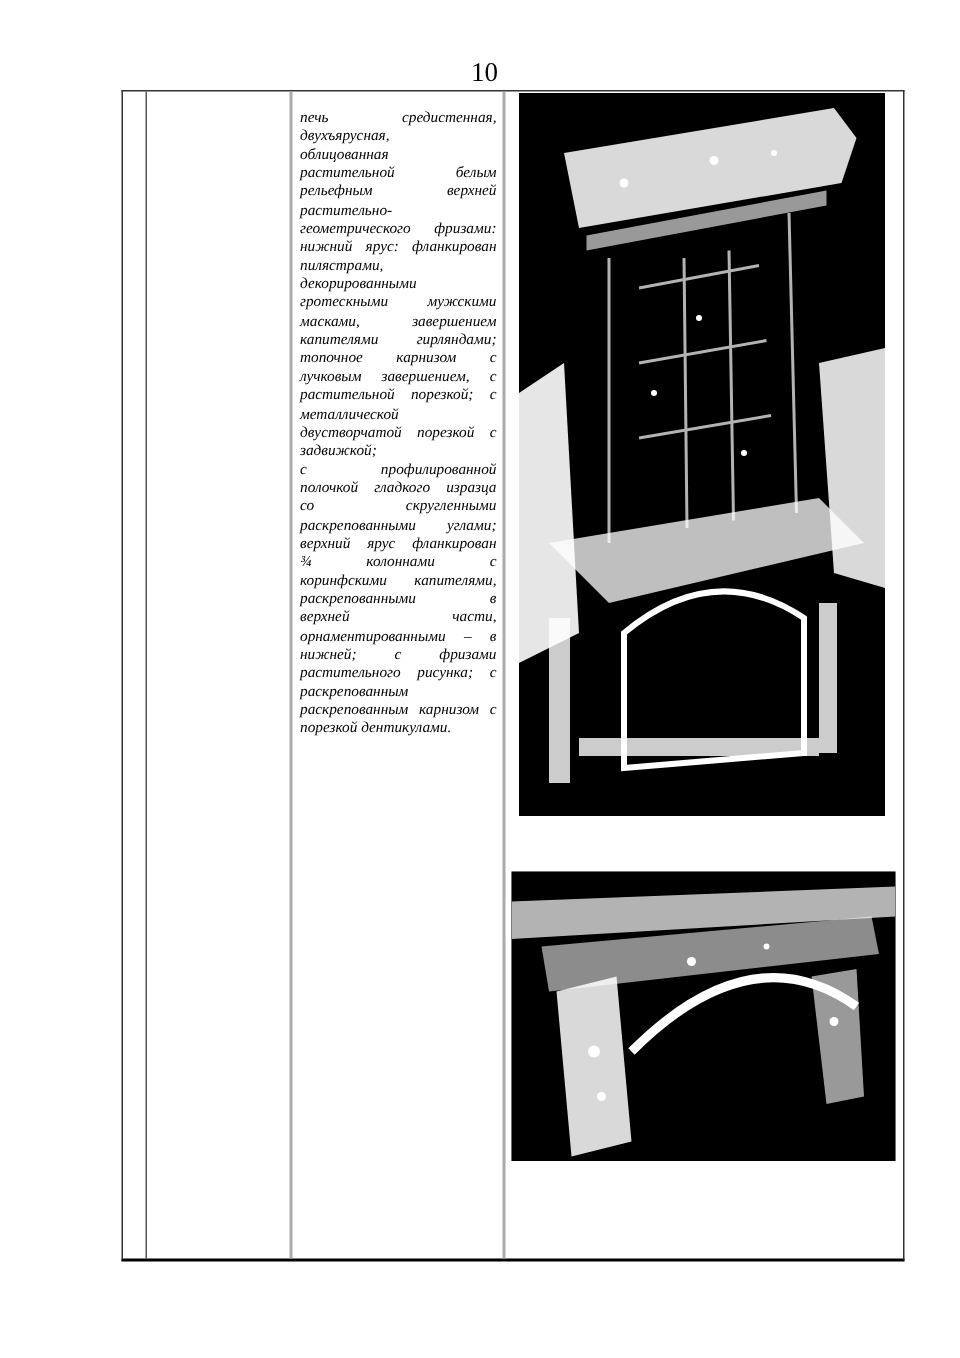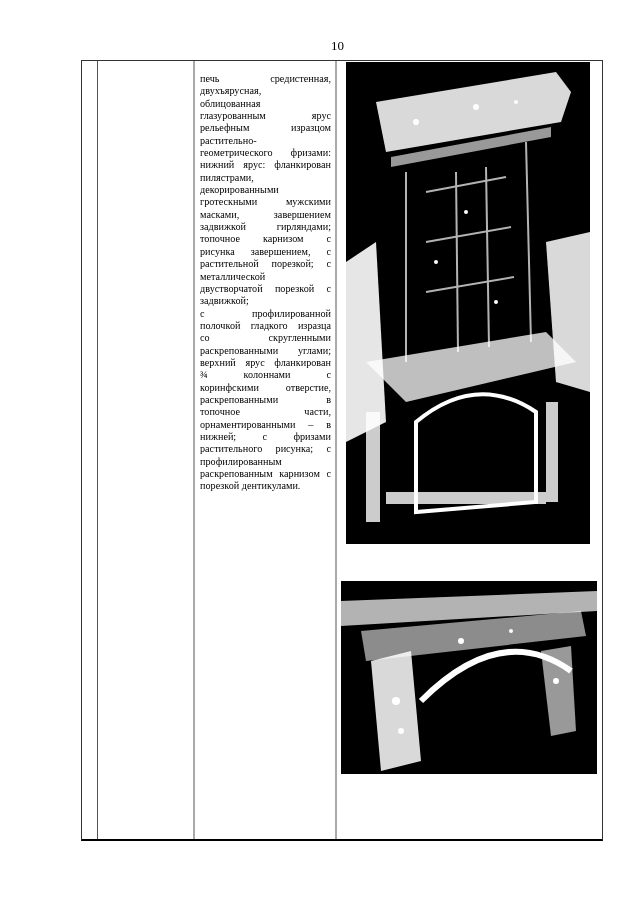--- a/index.html
+++ b/index.html
@@ -1,18 +1,18 @@
 <!DOCTYPE html>
 <html><head>
 <meta charset="utf-8">
 <style>
   html, body { margin: 0; padding: 0; background: #ffffff; }
   body { width: 640px; height: 905px; position: relative; overflow: hidden; font-family: "Liberation Serif", serif; color: #000; }
-  .page-number { position: absolute; top: 38px; left: 331px; font-size: 13px; }
-  .table { position: absolute; left: 81px; top: 60px; width: 522px; height: 781px; border: 1px solid #333; border-bottom: 2px solid #000; box-sizing: border-box; }
+  .page-number { position: absolute; top: 38px; left: 314px; font-size: 18px; }
+  .table { position: absolute; left: 81px; top: 60px; width: 522px; height: 781px; border: 1px solid #333; border-bottom: 2px solid #000; box-sizing: border-box; font-style: italic; }
   .col-line { position: absolute; top: 0; bottom: 0; width: 0; }
   .c1 { left: 15px; border-left: 1px solid #555; }
   .c2 { left: 111px; border-left: 2px solid #aaa; }
   .c3 { left: 253px; border-left: 2px solid #aaa; }
   .desc { position: absolute; left: 118px; top: 12px; width: 131px; font-size: 10.2px; line-height: 12.35px; text-align: justify; }
   .desc span.line { display: block; text-align: justify; text-align-last: justify; white-space: nowrap; overflow: visible; }
   .desc span.line.left { text-align-last: left; }
   .photo { position: absolute; background: #000; overflow: hidden; }
   .photo1 { left: 264px; top: 1px; width: 244px; height: 482px; }
   .photo2 { left: 259px; top: 520px; width: 256px; height: 193px; }
@@ -25,49 +25,49 @@
 
 <div class="table">
   <div class="col-line c1"></div>
   <div class="col-line c2"></div>
   <div class="col-line c3"></div>
 
   <div class="desc" id="desc">
       <span class="line">печь средистенная,</span>
       <span class="line left">двухъярусная,</span>
       <span class="line left">облицованная</span>
-      <span class="line">глазурованным ярус</span>
-      <span class="line">рельефным изразцом</span>
+      <span class="line">растительной белым</span>
+      <span class="line">рельефным верхней</span>
       <span class="line left">растительно-</span>
       <span class="line">геометрического фризами:</span>
       <span class="line">нижний ярус: фланкирован</span>
       <span class="line left">пилястрами,</span>
       <span class="line left">декорированными</span>
       <span class="line">гротескными мужскими</span>
       <span class="line">масками, завершением</span>
-      <span class="line">задвижкой гирляндами;</span>
+      <span class="line">капителями гирляндами;</span>
       <span class="line">топочное карнизом с</span>
-      <span class="line">рисунка завершением, с</span>
+      <span class="line">лучковым завершением, с</span>
       <span class="line">растительной порезкой; с</span>
       <span class="line left">металлической</span>
       <span class="line">двустворчатой порезкой с</span>
       <span class="line left">задвижкой;</span>
       <span class="line">с профилированной</span>
       <span class="line">полочкой гладкого изразца</span>
       <span class="line">со скругленными</span>
       <span class="line">раскрепованными углами;</span>
       <span class="line">верхний ярус фланкирован</span>
       <span class="line">¾ колоннами с</span>
-      <span class="line">коринфскими отверстие,</span>
+      <span class="line">коринфскими капителями,</span>
       <span class="line">раскрепованными в</span>
-      <span class="line">топочное части,</span>
+      <span class="line">верхней части,</span>
       <span class="line">орнаментированными – в</span>
       <span class="line">нижней; с фризами</span>
       <span class="line">растительного рисунка; с</span>
-      <span class="line left">профилированным</span>
+      <span class="line left">раскрепованным</span>
       <span class="line">раскрепованным карнизом с</span>
       <span class="line left">порезкой дентикулами.</span>
     </div>
 
   <div class="photo photo1">
     <svg viewBox="0 0 244 482" preserveAspectRatio="none">
       <rect width="244" height="482" fill="#000"></rect>
 
       <path d="M30 40 L210 10 L225 30 L215 60 L40 90 Z" fill="#fff" opacity="0.85"></path>
       <path d="M45 95 L205 65 L205 75 L45 105 Z" fill="#fff" opacity="0.6"></path>

